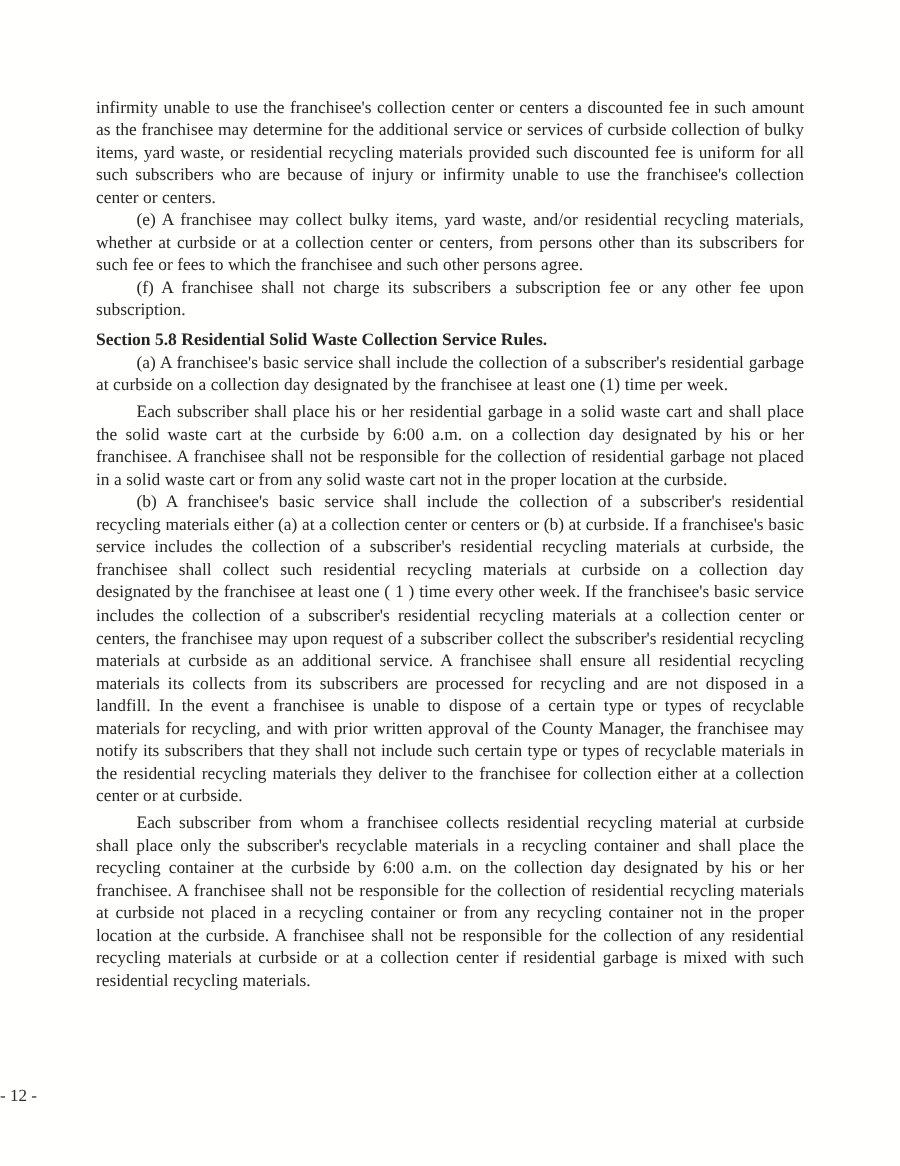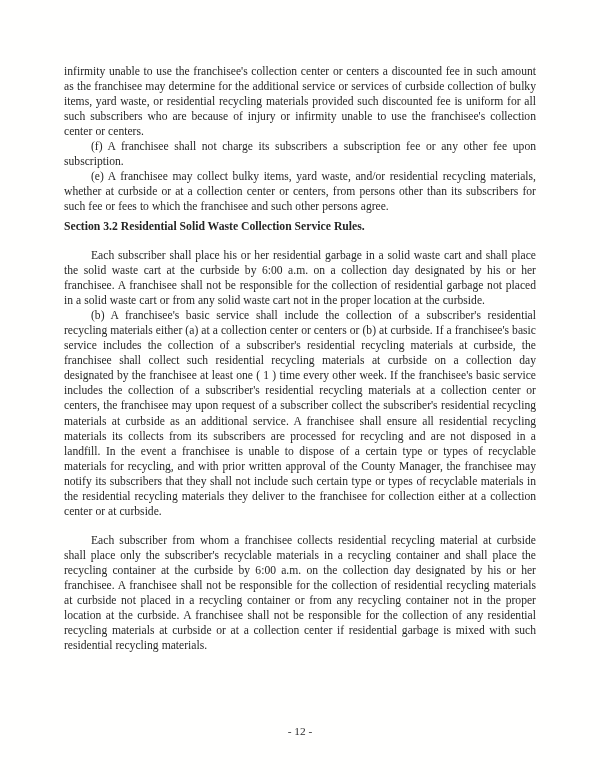--- a/index.html
+++ b/index.html
@@ -41,58 +41,58 @@
     word-spacing: 0.1px;
     -webkit-font-smoothing: antialiased;
   }
   p.indent {
     text-indent: 27px;
   }
   p.noindent {
     text-indent: 0;
   }
   p.gap-before {
-    margin-top: 14px;
+    margin-top: 3.0px;
   }
   h2.section-heading {
     margin: 0;
     padding: 0;
     font-size: 11.7px;
     line-height: 15.05px;
     font-weight: bold;
     text-align: left;
     margin-top: 4.5px;
   }
   .footer {
     position: absolute;
     left: 0;
     top: 724px;
     width: 600px;
-    text-align: center;
     font-size: 11.4px;
     line-height: 14px;
     color: #2d2d2d;
   }
 </style>
 </head>
 <body>
 
 <div class="page">
 
   <div class="text-column">
 
     <p class="para noindent">infirmity unable to use the franchisee's collection center or centers a discounted fee in such amount as the franchisee may determine for the additional service or services of curbside collection of bulky items, yard waste, or residential recycling materials provided such discounted fee is uniform for all such subscribers who are because of injury or infirmity unable to use the franchisee's collection center or centers.</p>
 
+    <p class="para indent">(e) A franchisee may collect bulky items, yard waste, and/or residential recycling materials, whether at curbside or at a collection center or centers, from persons other than its subscribers for such fee or fees to which the franchisee and such other persons agree.</p>
+
     <p class="para indent">(f) A franchisee shall not charge its subscribers a subscription fee or any other fee upon subscription.</p>
 
-    <p class="para indent">(e) A franchisee may collect bulky items, yard waste, and/or residential recycling materials, whether at curbside or at a collection center or centers, from persons other than its subscribers for such fee or fees to which the franchisee and such other persons agree.</p>
 
+    <h2 class="section-heading">Section 5.8 Residential Solid Waste Collection Service Rules.</h2>
 
-    <h2 class="section-heading">Section 3.2 Residential Solid Waste Collection Service Rules.</h2>
-
+    <p class="para indent">(a) A franchisee's basic service shall include the collection of a subscriber's residential garbage at curbside on a collection day designated by the franchisee at least one (1) time per week.</p>
 
     <p class="para indent gap-before">Each subscriber shall place his or her residential garbage in a solid waste cart and shall place the solid waste cart at the curbside by 6:00 a.m. on a collection day designated by his or her franchisee. A franchisee shall not be responsible for the collection of residential garbage not placed in a solid waste cart or from any solid waste cart not in the proper location at the curbside.</p>
 
     <p class="para indent">(b)  A franchisee's basic service shall include the collection of a subscriber's residential recycling materials either (a) at a collection center or centers or (b) at curbside. If a franchisee's basic service includes the collection of a subscriber's residential recycling materials at curbside, the franchisee shall collect such residential recycling materials at curbside on a collection day designated by the franchisee at least one ( 1 ) time every other week. If the franchisee's basic service includes the collection of a subscriber's residential recycling materials at a collection center or centers, the franchisee may upon request of a subscriber collect the subscriber's residential recycling materials at curbside as an additional service. A franchisee shall ensure all residential recycling materials its collects from its subscribers are processed for recycling and are not disposed in a landfill.  In the event a franchisee is unable to dispose of a certain type or types of recyclable materials for recycling, and with prior written approval of the County Manager, the franchisee may notify its subscribers that they shall not include such certain type or types of recyclable materials in the residential recycling materials they deliver to the franchisee for collection either at a collection center or at curbside.</p>
 
     <p class="para indent gap-before">Each subscriber from whom a franchisee collects residential recycling material at curbside shall place only the subscriber's recyclable materials in a recycling container and shall place the recycling container at the curbside by 6:00 a.m. on the collection day designated by his or her franchisee. A franchisee shall not be responsible for the collection of residential recycling materials at curbside not placed in a recycling container or from any recycling container not in the proper location at the curbside. A franchisee shall not be responsible for the collection of any residential recycling materials at curbside or at a collection center if residential garbage is mixed with such residential recycling materials.</p>
 
 
   </div>
 

